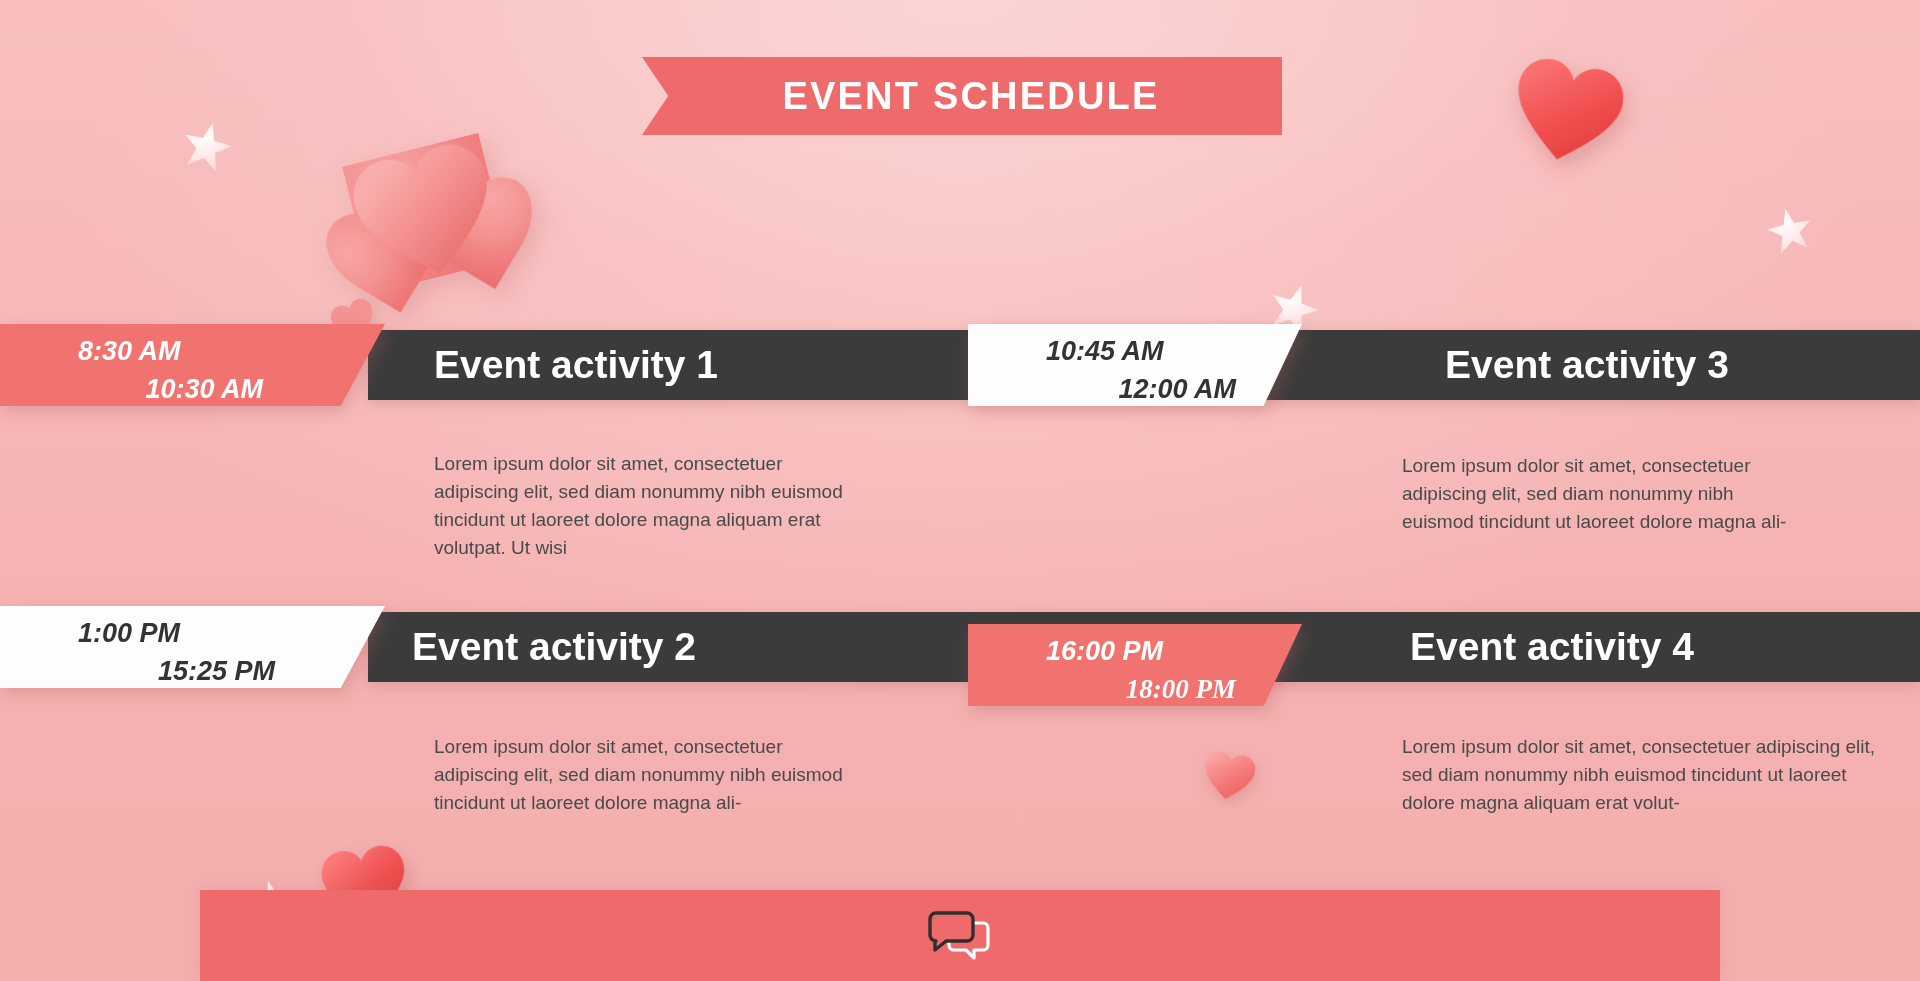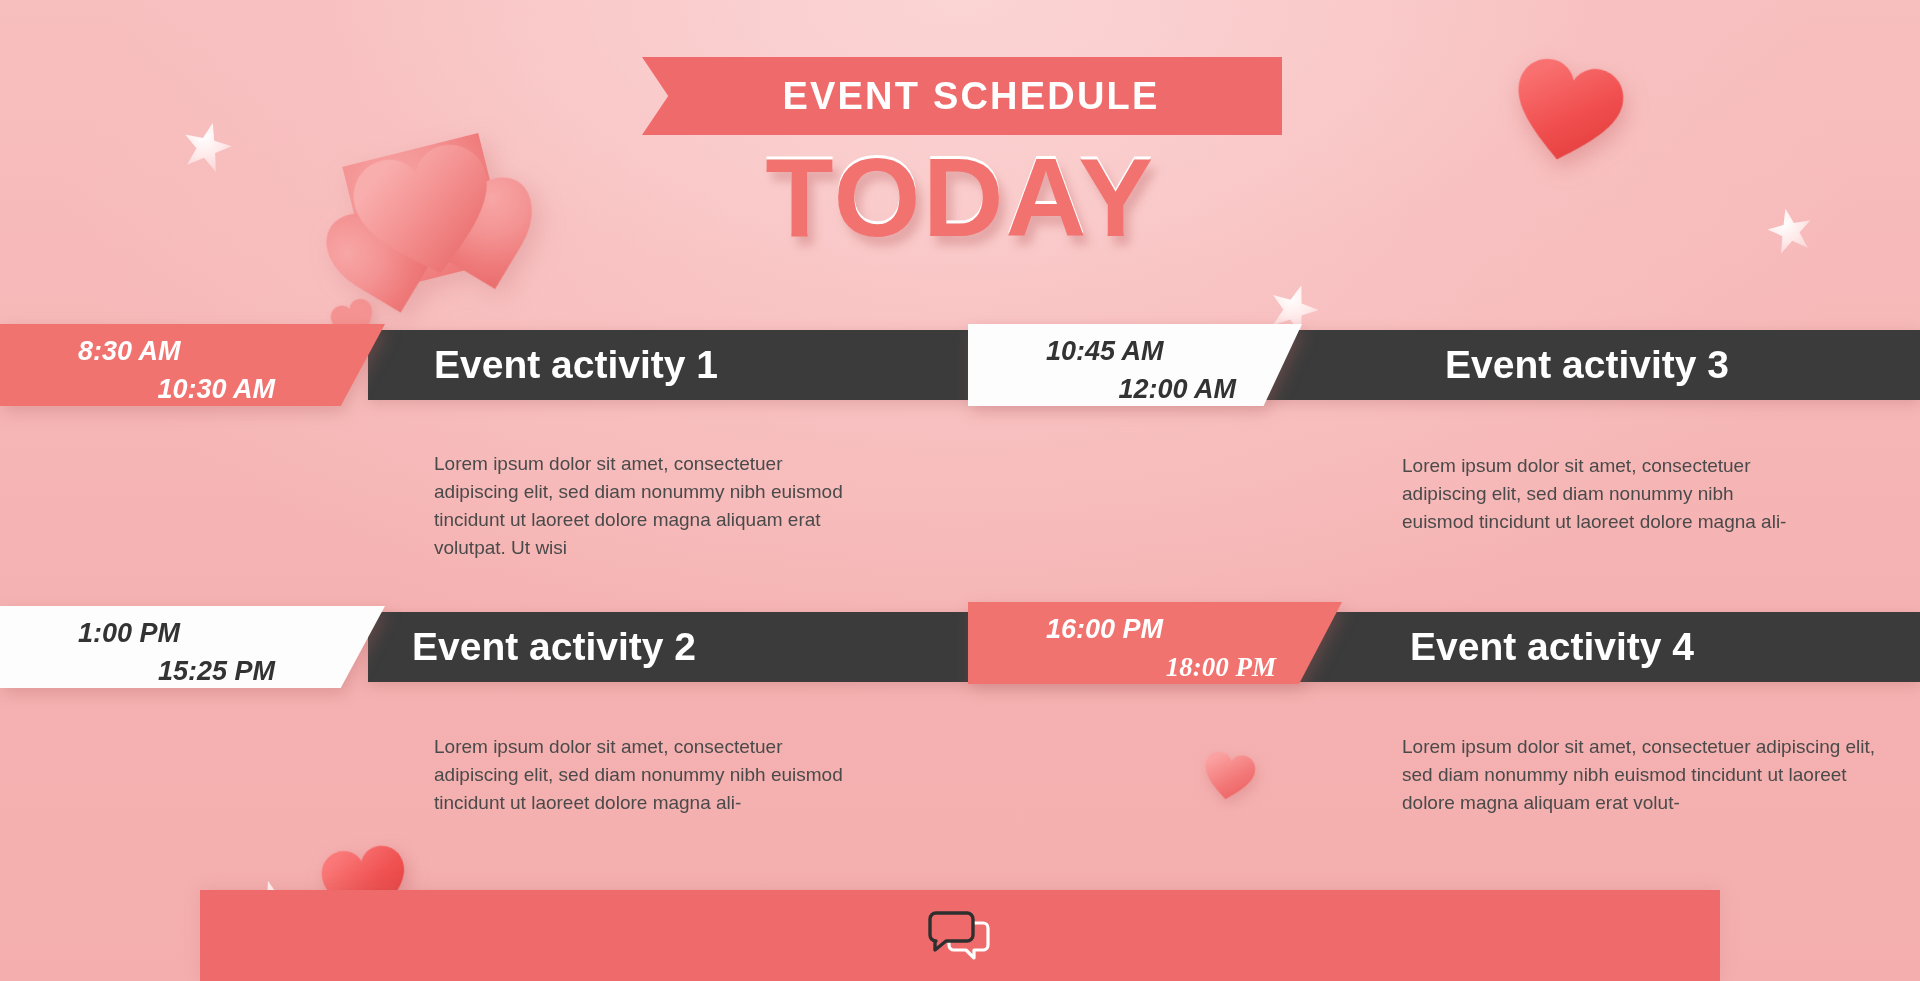--- a/index.html
+++ b/index.html
@@ -192,33 +192,32 @@
       </div>
     <div class="star" style="left:1478px;top:928px;width:46px;height:46px;transform:rotate(10deg);">
         <span></span>
       </div>
   </div>
 
   <div class="ribbon">
     <span class="ribbon-text">EVENT SCHEDULE</span>
   </div>
 
-  <div class="today">TODAY</div>
 
   <div class="rows">
 
     <div class="evt">
       <div class="bar" style="left:368px;top:330px;width:1552px;">
         <span class="bar-title" style="margin-left:66px;">Event activity 1</span>
       </div>
       <div class="timetag coral" style="left:0;top:324px;width:385px;">
         <div class="tt-bg"></div>
         <div class="tt-lines">
           <span class="tt-start">8:30 AM</span>
-          <span class="tt-end" style="left:auto;right:110px;">10:30 AM</span>
+          <span class="tt-end" style="left:auto;right:122px;">10:30 AM</span>
         </div>
       </div>
       <div class="desc" style="left:434px;top:450px;width:434px;">Lorem ipsum dolor sit amet, consectetuer adipiscing elit, sed diam nonummy nibh euismod tincidunt ut laoreet dolore magna aliquam erat volutpat. Ut wisi</div>
     </div>
 
     <div class="evt">
       <div class="bar slant" style="left:1270px;top:330px;width:650px;">
         <span class="bar-title" style="margin-left:175px;">Event activity 3</span>
       </div>
       <div class="timetag white" style="left:968px;top:324px;width:334px;">
@@ -242,21 +241,21 @@
           <span class="tt-end" style="left:auto;right:110px;">15:25 PM</span>
         </div>
       </div>
       <div class="desc" style="left:434px;top:733px;width:434px;">Lorem ipsum dolor sit amet, consectetuer adipiscing elit, sed diam nonummy nibh euismod tincidunt ut laoreet dolore magna ali-</div>
     </div>
 
     <div class="evt">
       <div class="bar slant" style="left:1238px;top:612px;width:682px;">
         <span class="bar-title" style="margin-left:172px;">Event activity 4</span>
       </div>
-      <div class="timetag coral" style="left:968px;top:602px;width:334px;padding-left:40px;">
+      <div class="timetag coral" style="left:968px;top:624px;width:334px;">
         <div class="tt-bg"></div>
         <div class="tt-lines">
           <span class="tt-start">16:00 PM</span>
           <span class="tt-end" style="left:auto;right:66px;font-family:Liberation Serif, serif;">18:00 PM</span>
         </div>
       </div>
       <div class="desc" style="left:1402px;top:733px;width:490px;">Lorem ipsum dolor sit amet, consectetuer adipiscing elit, sed diam nonummy nibh euismod tincidunt ut laoreet dolore magna aliquam erat volut-</div>
     </div>
 
   </div>

